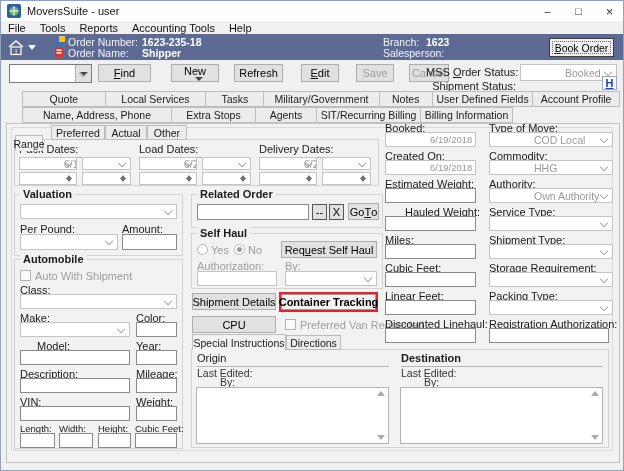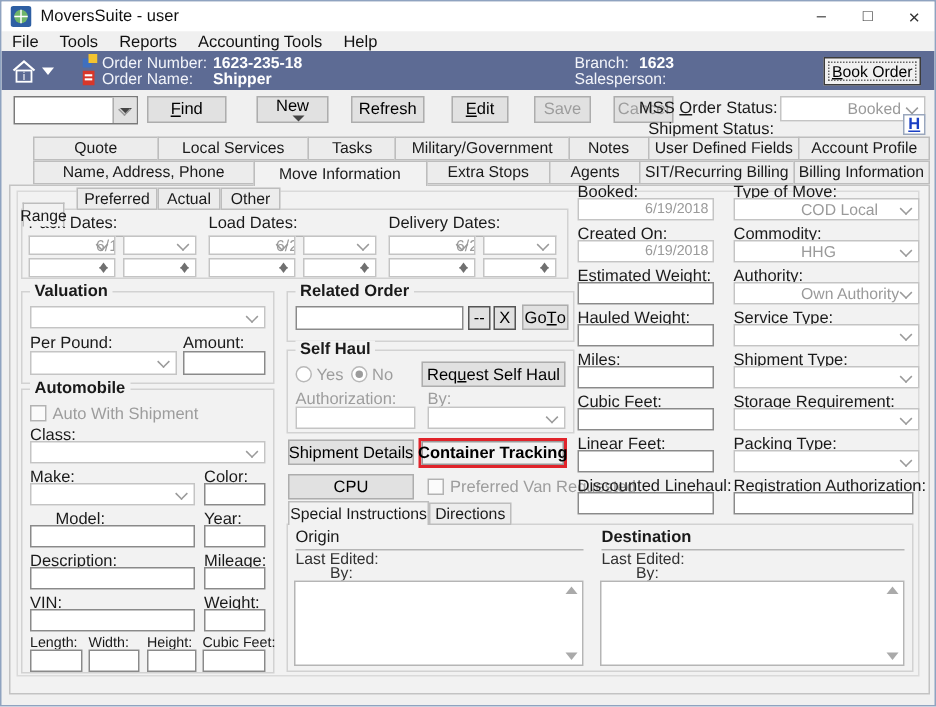--- a/index.html
+++ b/index.html
@@ -160,21 +160,20 @@
     <div class="tab" style="width:85px;">Quote</div>
     <div class="tab" style="width:103px;">Local Services</div>
     <div class="tab" style="width:60px;">Tasks</div>
     <div class="tab" style="width:118px;">Military/Government</div>
     <div class="tab" style="width:55px;">Notes</div>
     <div class="tab" style="width:103px;">User Defined Fields</div>
     <div class="tab" style="width:89px;">Account Profile</div>
   </div>
   <div class="tabrow" style="top:106px;">
     <div class="tab" style="width:150px;">Name, Address, Phone</div>
-    <div class="tab active" style="width:118px;">Move Information</div>
     <div class="tab" style="width:85px;">Extra Stops</div>
     <div class="tab" style="width:62px;">Agents</div>
     <div class="tab" style="width:105px;">SIT/Recurring Billing</div>
     <div class="tab" style="width:93px;">Billing Information</div>
   </div>
 
   <div class="page"></div>
   <div class="inner"></div>
 
   <div class="subtab active" style="left:14px;top:134px;width:28px;height:16px;text-align:center;">Range</div>
@@ -298,21 +297,21 @@
     <span class="sb-up"></span>
     <span class="sb-dn"></span>
   </div>
 
   <span class="lbl" style="left:384px;top:121px;">Booked:</span>
   <div class="fld lite" style="left:384px;top:131px;width:91px;height:15px;font-size:9.5px;">6/19/2018 8:31:53 AM</div>
   <span class="lbl" style="left:384px;top:149px;">Created On:</span>
   <div class="fld lite" style="left:384px;top:159px;width:91px;height:15px;font-size:9.5px;">6/19/2018 7:24:30 AM</div>
   <span class="lbl" style="left:384px;top:177px;">Estimated Weight:</span>
   <div class="fld" style="left:384px;top:187px;width:91px;height:15px;"></div>
-  <span class="lbl" style="left:384px;top:205px;">Hauled Weight:</span>
+  <span class="lbl" style="left:368px;top:205px;padding-left:36px;">Hauled Weight:</span>
   <div class="fld" style="left:384px;top:215px;width:91px;height:15px;"></div>
   <span class="lbl" style="left:384px;top:233px;">Miles:</span>
   <div class="fld" style="left:384px;top:243px;width:91px;height:15px;"></div>
   <span class="lbl" style="left:384px;top:261px;">Cubic Feet:</span>
   <div class="fld" style="left:384px;top:271px;width:91px;height:15px;"></div>
   <span class="lbl" style="left:384px;top:289px;">Linear Feet:</span>
   <div class="fld" style="left:384px;top:299px;width:91px;height:15px;"></div>
   <span class="lbl" style="left:384px;top:317px;">Discounted Linehaul:</span>
   <div class="fld" style="left:384px;top:327px;width:91px;height:15px;"></div>
 

